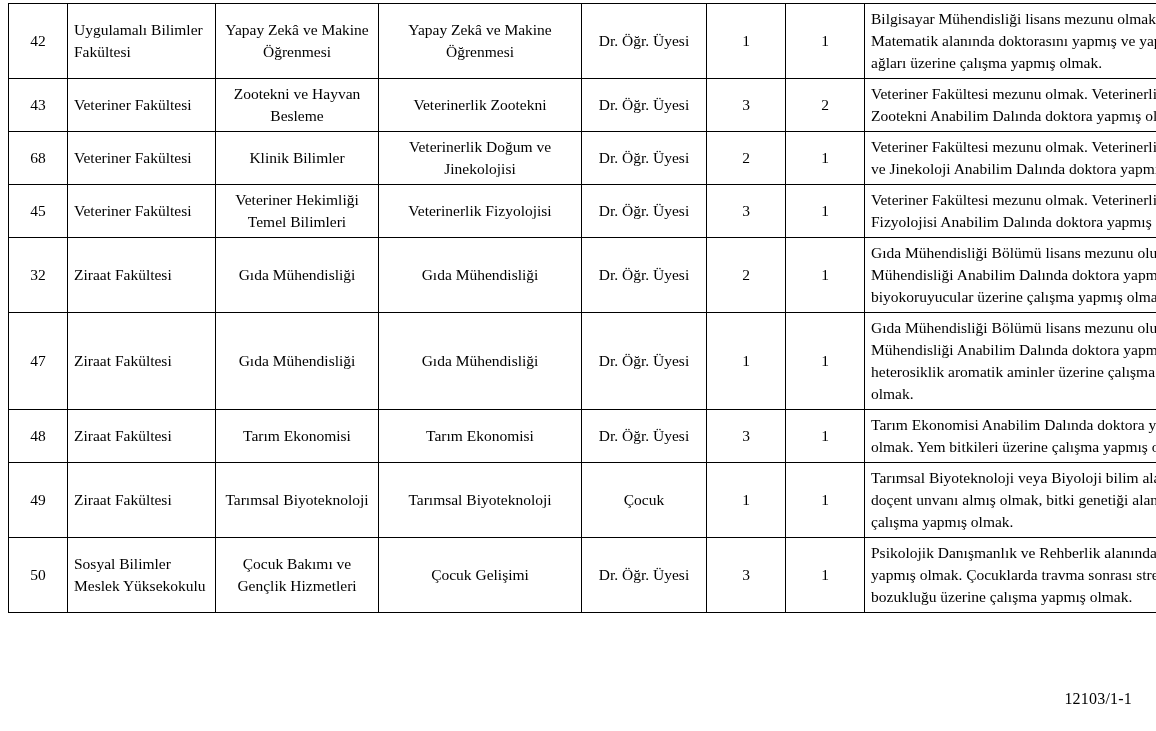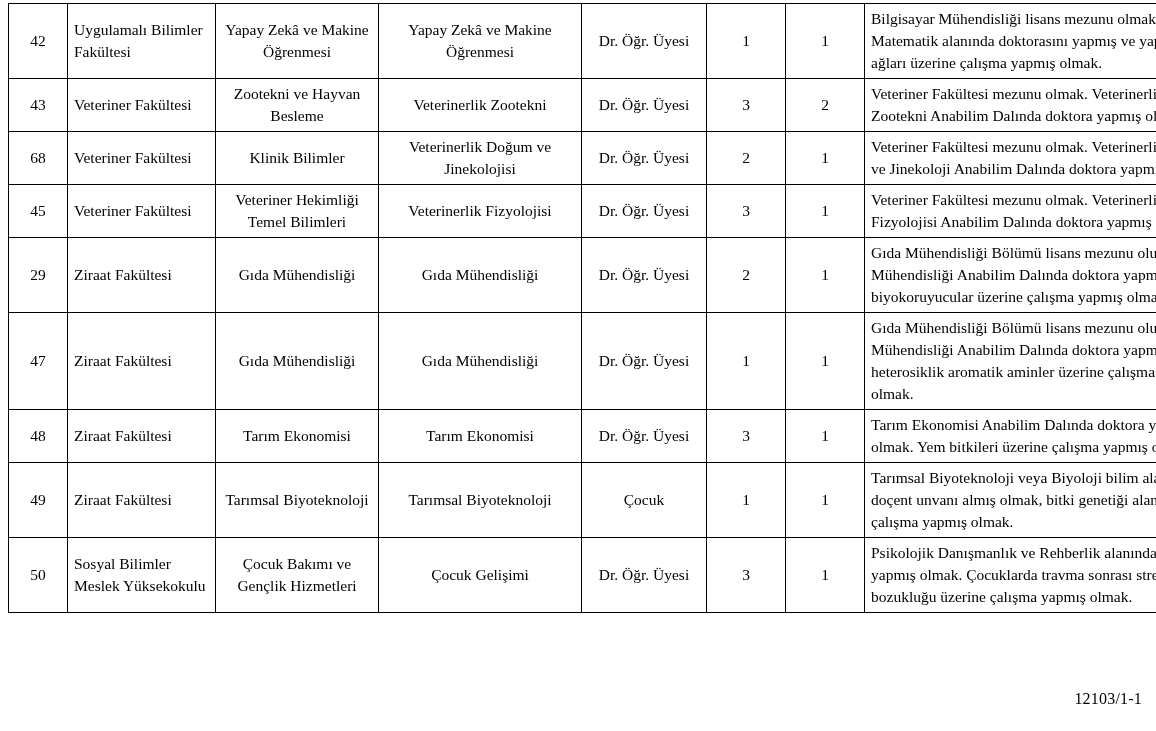--- a/index.html
+++ b/index.html
@@ -37,21 +37,21 @@
   td.c-fac     { width: 135px; }
   td.c-dept    { width: 150px; text-align: center; }
   td.c-prog    { width: 190px; text-align: center; }
   td.c-title   { width: 112px; text-align: center; }
   td.c-count   { width: 66px;  text-align: center; }
   td.c-grade   { width: 66px;  text-align: center; }
   td.c-desc    { width: 345px; text-align: left; vertical-align: middle; }
 
   .footer {
     position: absolute;
-    right: 14px;
+    right: 24px;
     bottom: 26px;
     font-size: 16px;
     letter-spacing: 0.2px;
   }
 </style>
 </head>
 <body>
 
 <div class="page">
 
@@ -96,21 +96,21 @@
         <td class="c-fac">Veteriner Fakültesi</td>
         <td class="c-dept">Veteriner Hekimliği Temel Bilimleri</td>
         <td class="c-prog">Veterinerlik Fizyolojisi</td>
         <td class="c-title">Dr. Öğr. Üyesi</td>
         <td class="c-count">3</td>
         <td class="c-grade">1</td>
         <td class="c-desc">Veteriner Fakültesi mezunu olmak. Veterinerlik Fizyolojisi Anabilim Dalında doktora yapmış olmak.</td>
       </tr>
 
       <tr>
-        <td class="c-no">29</td>
+        <td class="c-no">32</td>
         <td class="c-fac">Ziraat Fakültesi</td>
         <td class="c-dept">Gıda Mühendisliği</td>
         <td class="c-prog">Gıda Mühendisliği</td>
         <td class="c-title">Dr. Öğr. Üyesi</td>
         <td class="c-count">2</td>
         <td class="c-grade">1</td>
         <td class="c-desc">Gıda Mühendisliği Bölümü lisans mezunu olup, Gıda Mühendisliği Anabilim Dalında doktora yapmış ve biyokoruyucular üzerine çalışma yapmış olmak.</td>
       </tr>
 
       <tr>

